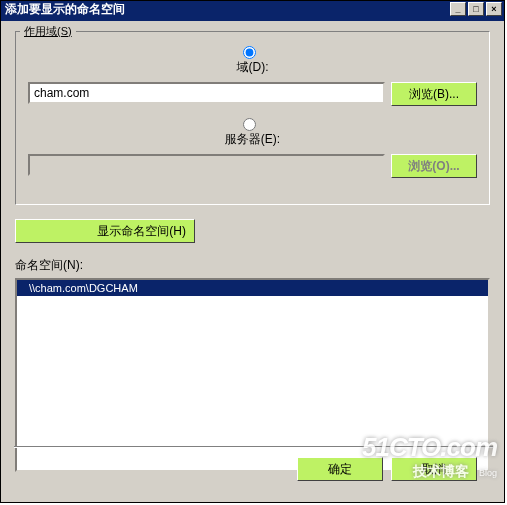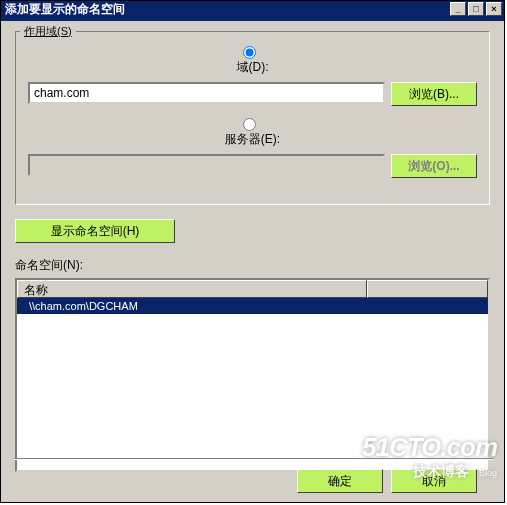--- a/index.html
+++ b/index.html
@@ -64,34 +64,34 @@
 }
 .lv-col-h.main { flex: 0 0 350px; }
 .lv-col-h.rest { flex: 1; }
 .lv-body { }
 .lv-row {
   height: 16px; line-height: 16px; padding: 0 12px;
   background: #0a246a; color: #fff; font-size: 11px;
   white-space: nowrap; overflow: hidden;
 }
 .btn-bar {
-  position: absolute; bottom: 12px; right: 0; left: 0;
+  position: absolute; bottom: 24px; right: 0; left: 0;
   border-top: 1px solid #808080; box-shadow: 0 1px 0 #fff inset;
   padding: 10px 16px 0 0; display: flex; justify-content: flex-end; gap: 8px;
   margin: 0 14px;
 }
 .watermark {
   position: absolute; right: 10px; bottom: 24px;
   color: #fff; font-family: Arial; text-align: right;
   text-shadow: 0 0 4px #888; pointer-events: none; opacity: 0.85;
 }
 .watermark .l1 { font-size: 26px; font-weight: bold; font-style: italic; letter-spacing: -1px; }
 .watermark .l2 { font-size: 14px; font-weight: bold; }
 .watermark .l2 .blog { font-size: 9px; font-weight: normal; margin-left: 6px; margin-top: 36px; }
-.show-ns-btn { width: 160px; margin-bottom: 10px; }
+.show-ns-btn { width: 180px; margin-bottom: 10px; text-align: right; }
 </style>
 </head>
 <body>
 
 <div class="window">
   <div class="titlebar">
     <span class="titlebar-text">添加要显示的命名空间</span>
     <div class="titlebar-btns">
       <div class="titlebar-btn">_</div>
       <div class="titlebar-btn">□</div>
@@ -121,24 +121,20 @@
         <input type="text" class="text-input" disabled="" value="" style="">
         <button class="win-btn" disabled="">浏览(O)...</button>
       </div>
     </div>
 
     <button class="win-btn show-ns-btn">显示命名空间(H)</button>
 
     <div class="label-row">命名空间(N):</div>
 
     <div class="listview">
-      <div class="lv-header">
-        <div class="lv-col-h main">名称</div>
-        <div class="lv-col-h rest"></div>
-      </div>
       <div class="lv-body">
         <div class="lv-row">\\cham.com\DGCHAM</div>
       </div>
     </div>
 
     <div class="btn-bar">
       <button class="win-btn">确定</button>
       <button class="win-btn">取消</button>
     </div>
 

